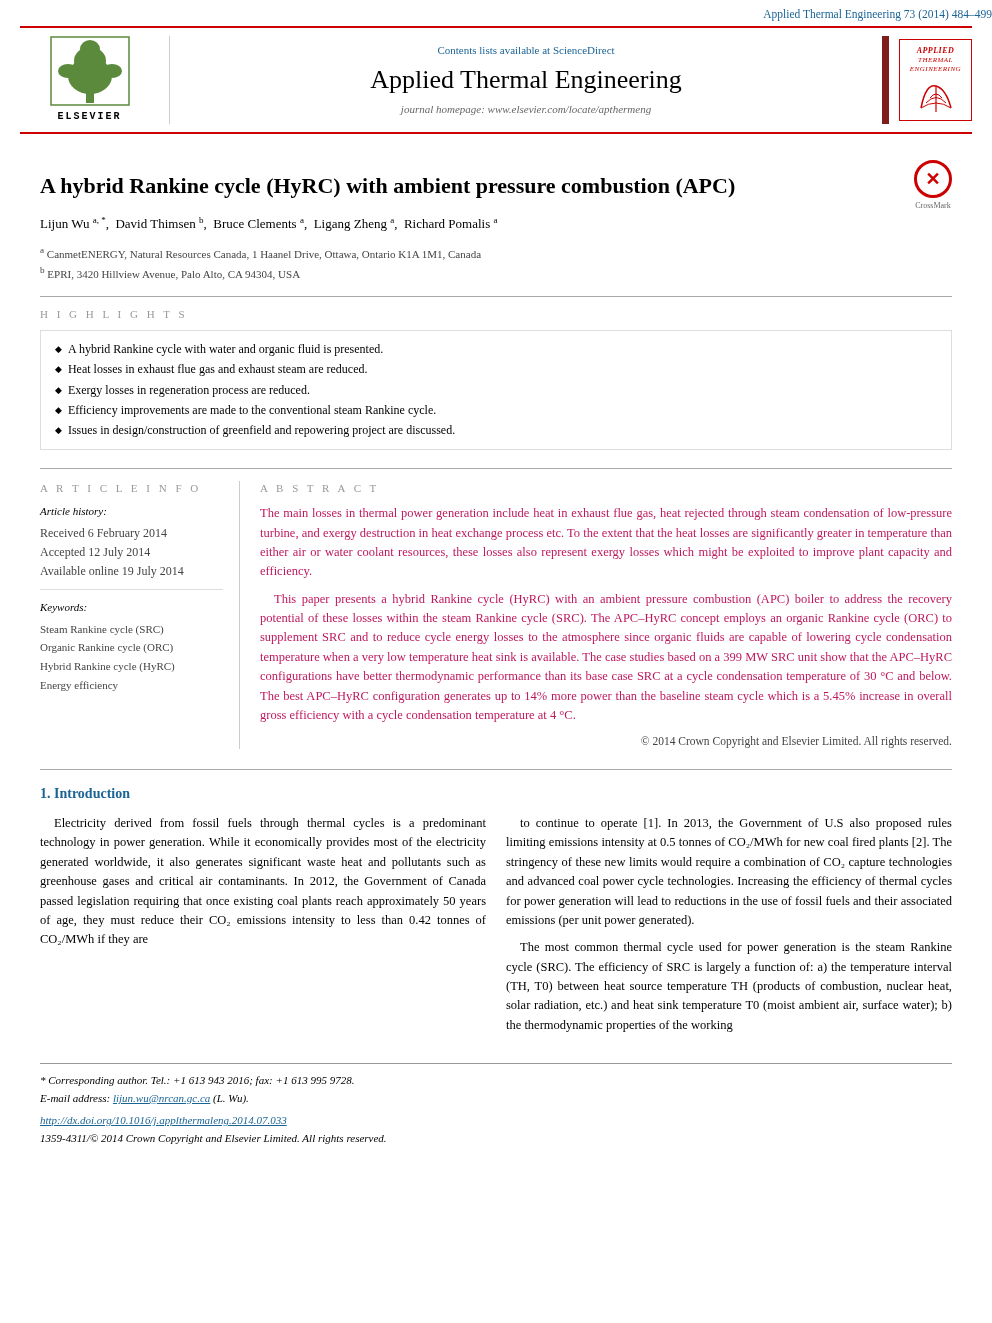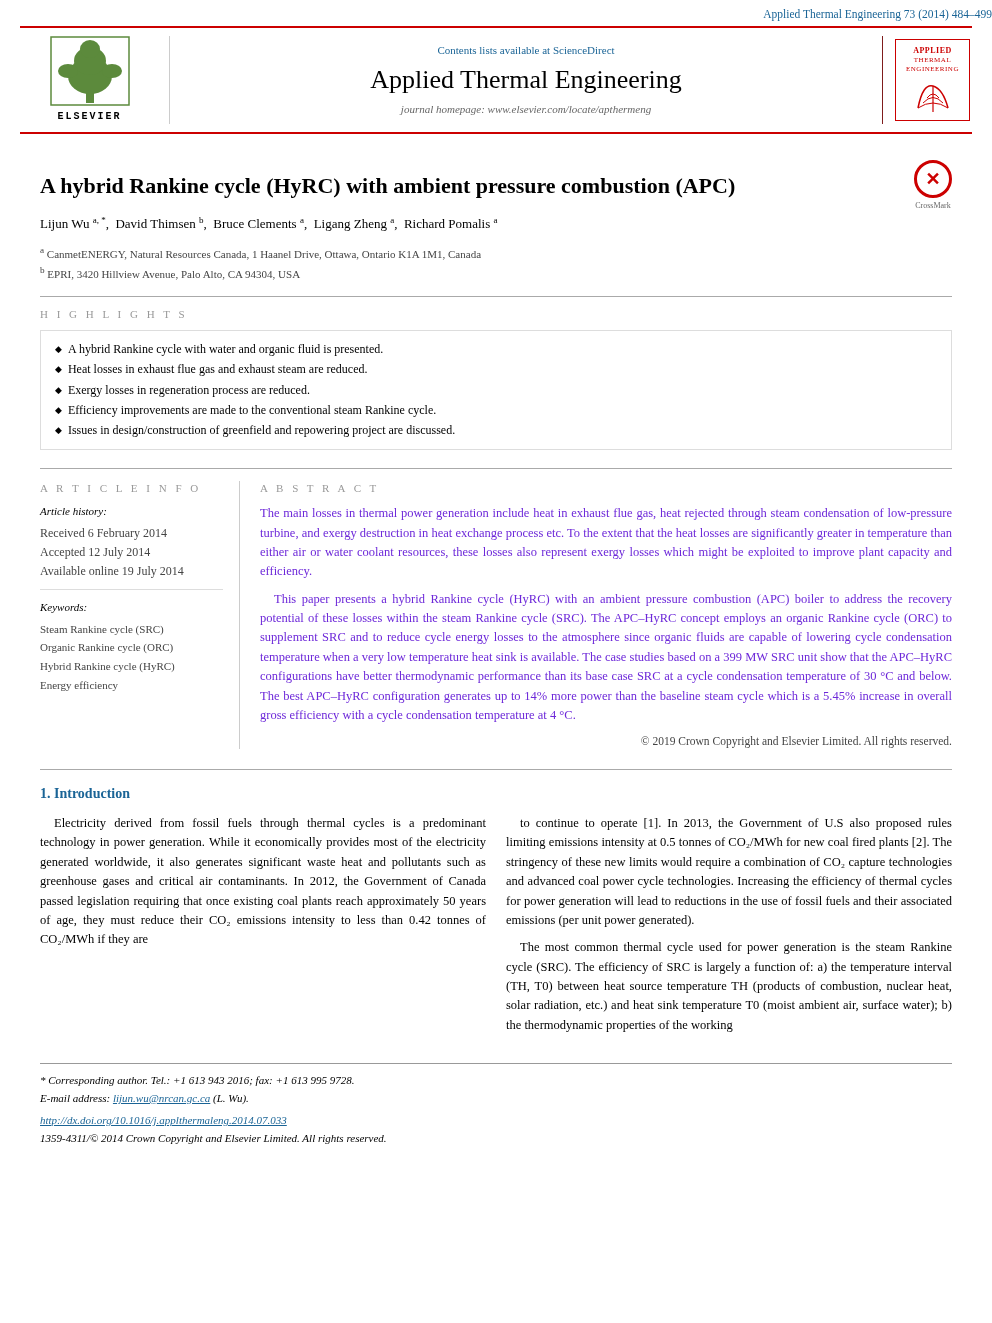--- a/index.html
+++ b/index.html
@@ -78,22 +78,23 @@
     .journal-homepage {
       font-size: 11px;
       color: #666;
       font-style: italic;
     }
     .journal-header .right-logo {
       width: 90px;
       display: flex;
       align-items: center;
       justify-content: center;
-      border-left: 1px solid #7f1d1d;
+      border-left: 7px solid #7f1d1d;
       padding-left: 10px;
+      font-style: italic;
     }
     .right-logo-box {
       border: 1px solid #c00;
       padding: 6px;
       text-align: center;
       width: 75px;
     }
     .right-logo-box .logo-title {
       font-size: 8px;
       font-weight: bold;
@@ -269,21 +270,21 @@
     .abstract-title {
       font-size: 11px;
       letter-spacing: 3px;
       color: #999;
       margin-bottom: 8px;
       text-transform: uppercase;
     }
     .abstract-text {
       font-size: 12.5px;
       line-height: 1.55;
-      color: #6d28d9;
+      color: #be185d;
       text-align: justify;
     }
     .abstract-text p {
       margin-bottom: 8px;
       text-indent: 14px;
     }
     .abstract-text p:first-child {
       text-indent: 0;
     }
     .copyright-line {
@@ -470,21 +471,21 @@
         <div class="keyword-item">Energy efficiency</div>
       </div>
     </div>
 
     <div class="col-right">
       <div class="abstract-title">A B S T R A C T</div>
       <div class="abstract-text">
         <p>The main losses in thermal power generation include heat in exhaust flue gas, heat rejected through steam condensation of low-pressure turbine, and exergy destruction in heat exchange process etc. To the extent that the heat losses are significantly greater in temperature than either air or water coolant resources, these losses also represent exergy losses which might be exploited to improve plant capacity and efficiency.</p>
         <p>This paper presents a hybrid Rankine cycle (HyRC) with an ambient pressure combustion (APC) boiler to address the recovery potential of these losses within the steam Rankine cycle (SRC). The APC–HyRC concept employs an organic Rankine cycle (ORC) to supplement SRC and to reduce cycle energy losses to the atmosphere since organic fluids are capable of lowering cycle condensation temperature when a very low temperature heat sink is available. The case studies based on a 399 MW SRC unit show that the APC–HyRC configurations have better thermodynamic performance than its base case SRC at a cycle condensation temperature of 30 °C and below. The best APC–HyRC configuration generates up to 14% more power than the baseline steam cycle which is a 5.45% increase in overall gross efficiency with a cycle condensation temperature at 4 °C.</p>
       </div>
-      <div class="copyright-line">© 2019 Crown Copyright and Elsevier Limited. All rights reserved.</div>
+      <div class="copyright-line">© 2014 Crown Copyright and Elsevier Limited. All rights reserved.</div>
     </div>
   </div>
 
   <div class="main-sections">
     <div class="section-header"><span>1.</span> <span>Introduction</span></div>
     <div class="body-col-wrapper body-text">
       <div class="body-col">
         <p>Electricity derived from fossil fuels through thermal cycles is a predominant technology in power generation. While it economically provides most of the electricity generated worldwide, it also generates significant waste heat and pollutants such as greenhouse gases and critical air contaminants. In 2012, the Government of Canada passed legislation requiring that once existing coal plants reach approximately 50 years of age, they must reduce their CO₂ emissions intensity to less than 0.42 tonnes of CO₂/MWh if they are</p>
       </div>
       <div class="body-col">

